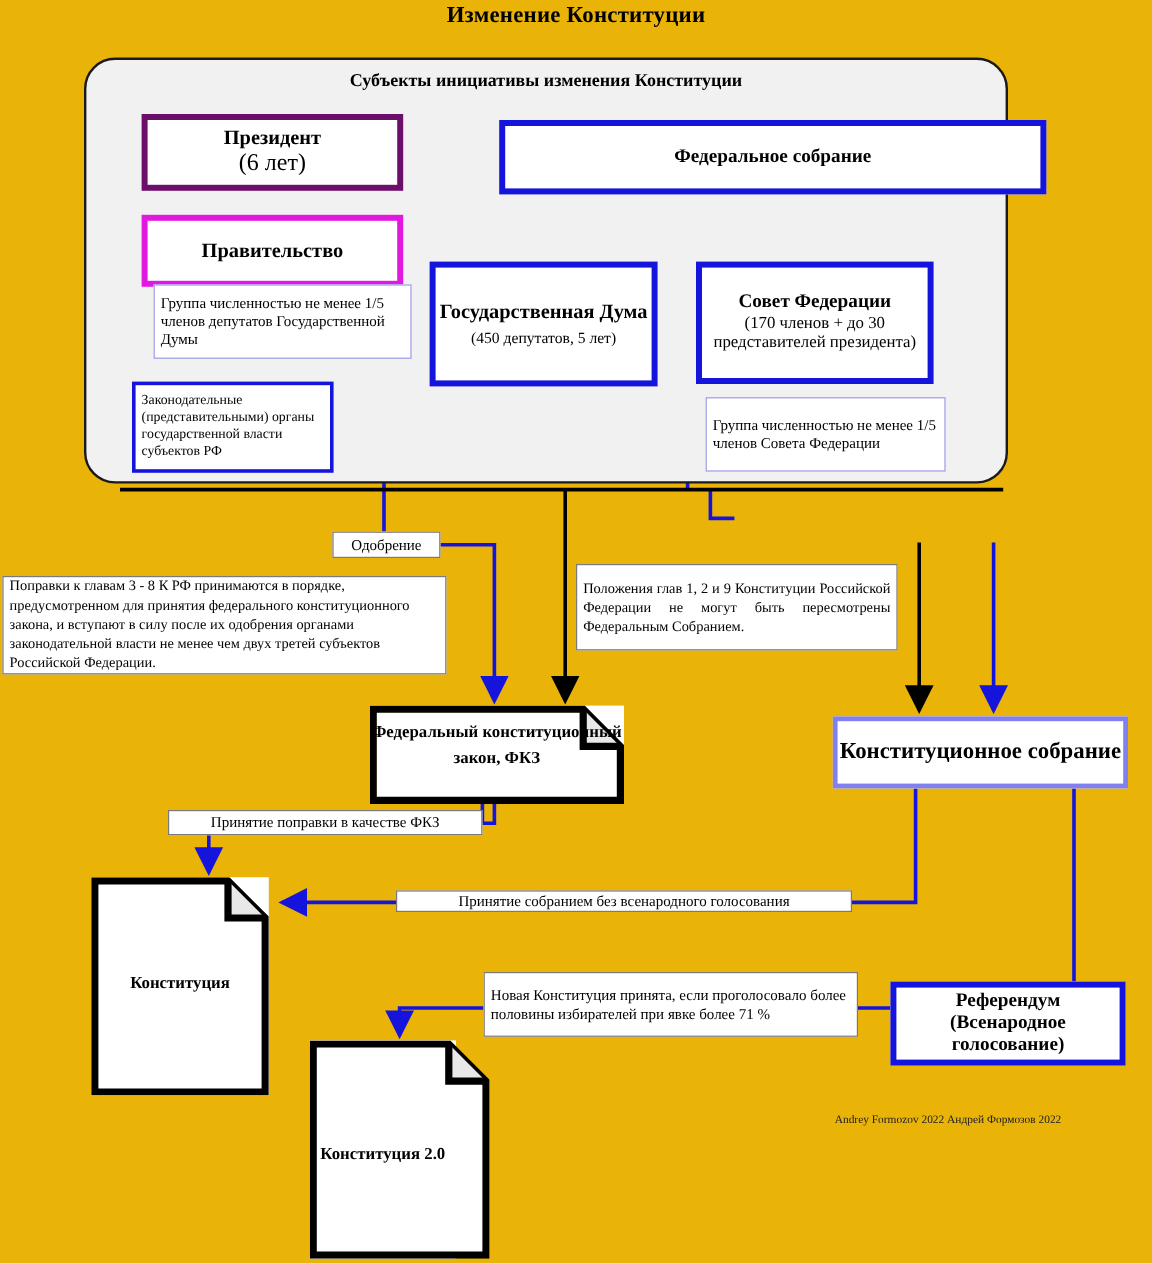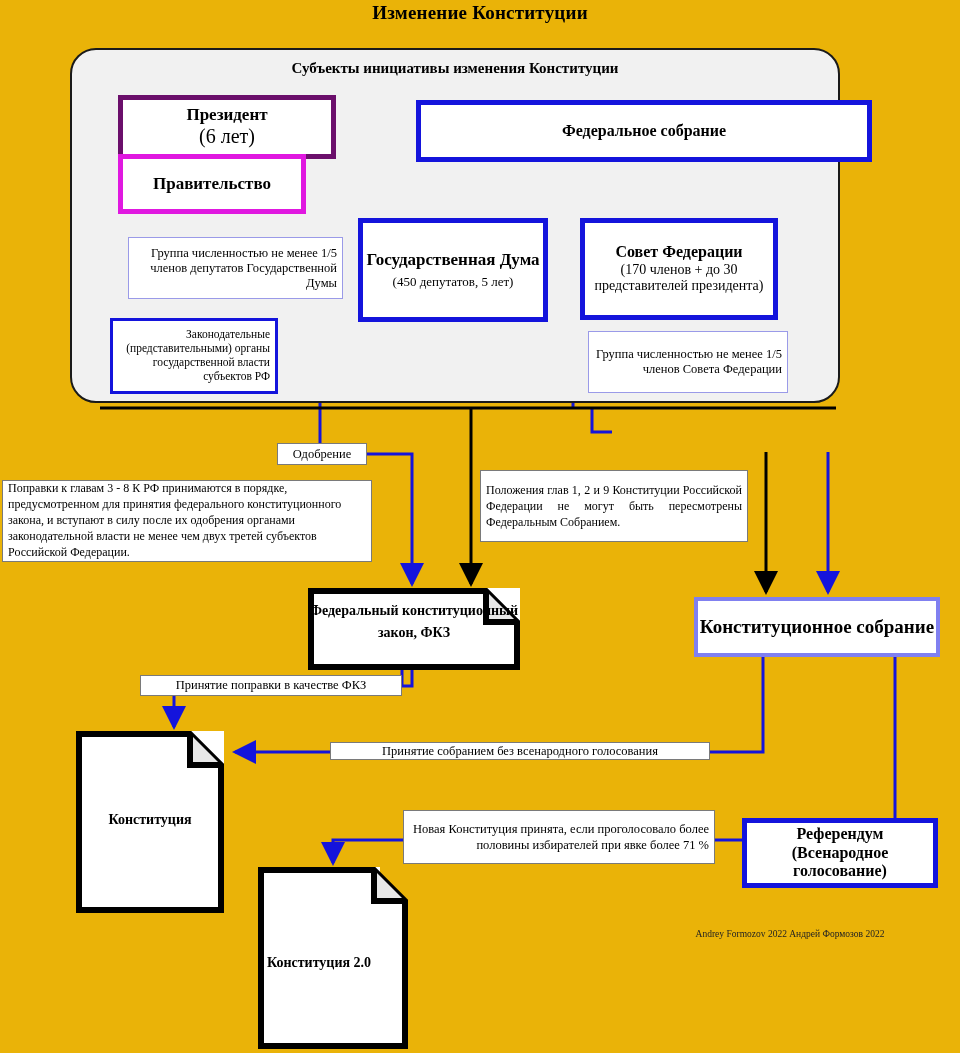--- a/index.html
+++ b/index.html
@@ -31,37 +31,37 @@
     align-items:center;justify-content:center;text-align:center;
     line-height:1.18;
   }
   .node .t1{font-weight:bold;}
   .node .t2{font-weight:normal;}
 
   .b-president{left:118px;top:95px;width:218px;height:64px;border:5px solid #6b0f6b;}
   .b-president .t1{font-size:17px;}
   .b-president .t2{font-size:20px;}
 
-  .b-government{left:118px;top:154px;width:188px;height:60px;border:5px solid #e018e0;}
+  .b-government{left:118px;top:179px;width:218px;height:60px;border:5px solid #e018e0;}
   .b-government .t1{font-size:17px;}
 
   .b-fedsobr{left:376px;top:100px;width:456px;height:62px;border:5px solid #1414dc;margin-left:40px;}
   .b-fedsobr .t1{font-size:16px;}
 
   .b-duma{left:358px;top:218px;width:190px;height:104px;border:5px solid #1414dc;}
   .b-duma .t1{font-size:17px;}
   .b-duma .t2{font-size:13px;margin-top:4px;}
 
   .b-sovfed{left:580px;top:218px;width:198px;height:102px;border:5px solid #1414dc;}
   .b-sovfed .t1{font-size:16px;}
   .b-sovfed .t2{font-size:14px;}
 
   
   .note{
-    background:#ffffff;text-align:right;line-height:1.2;
+    background:#ffffff;text-align:left;line-height:1.2;
     display:flex;align-items:center;justify-content:center;
     padding:3px 5px;
   }
   .note-lilac{border:1px solid #9a9ae8;}
   .note-blue{border:3px solid #1414dc;}
   .note-grey{border:1px solid #7a7a7a;}
 
   .n-groupduma{left:128px;top:237px;width:215px;height:62px;font-size:12.5px;}
   .n-zakonorg{left:110px;top:318px;width:168px;height:76px;font-size:11.5px;}
   .n-groupsf{left:588px;top:331px;width:200px;height:62px;font-size:12.5px;}

